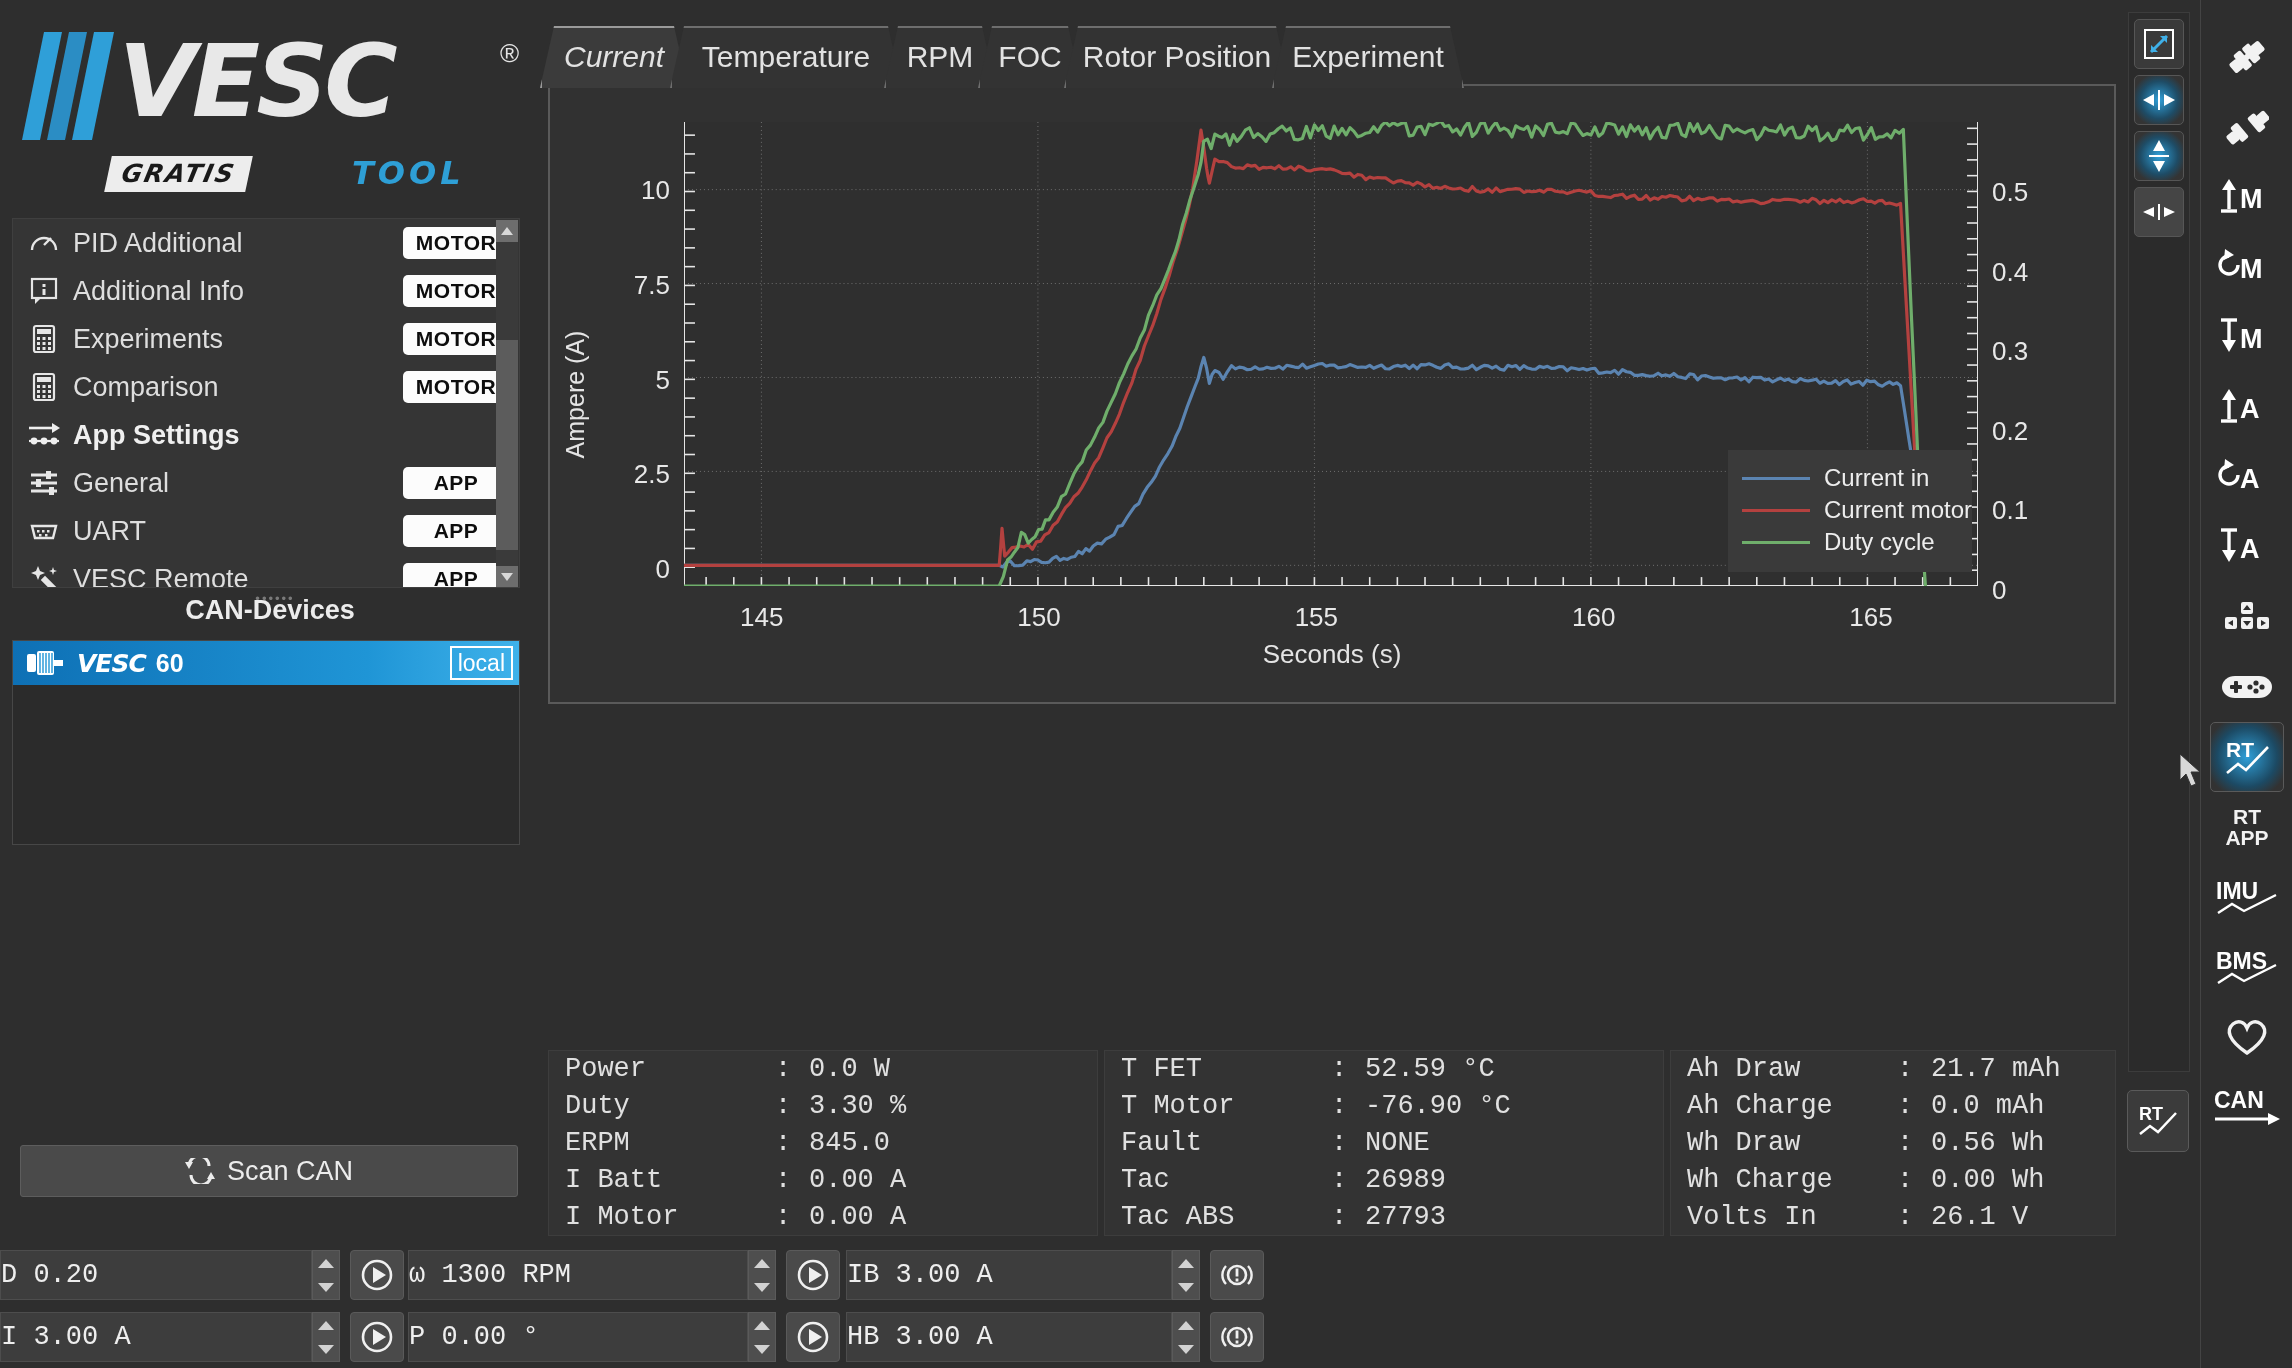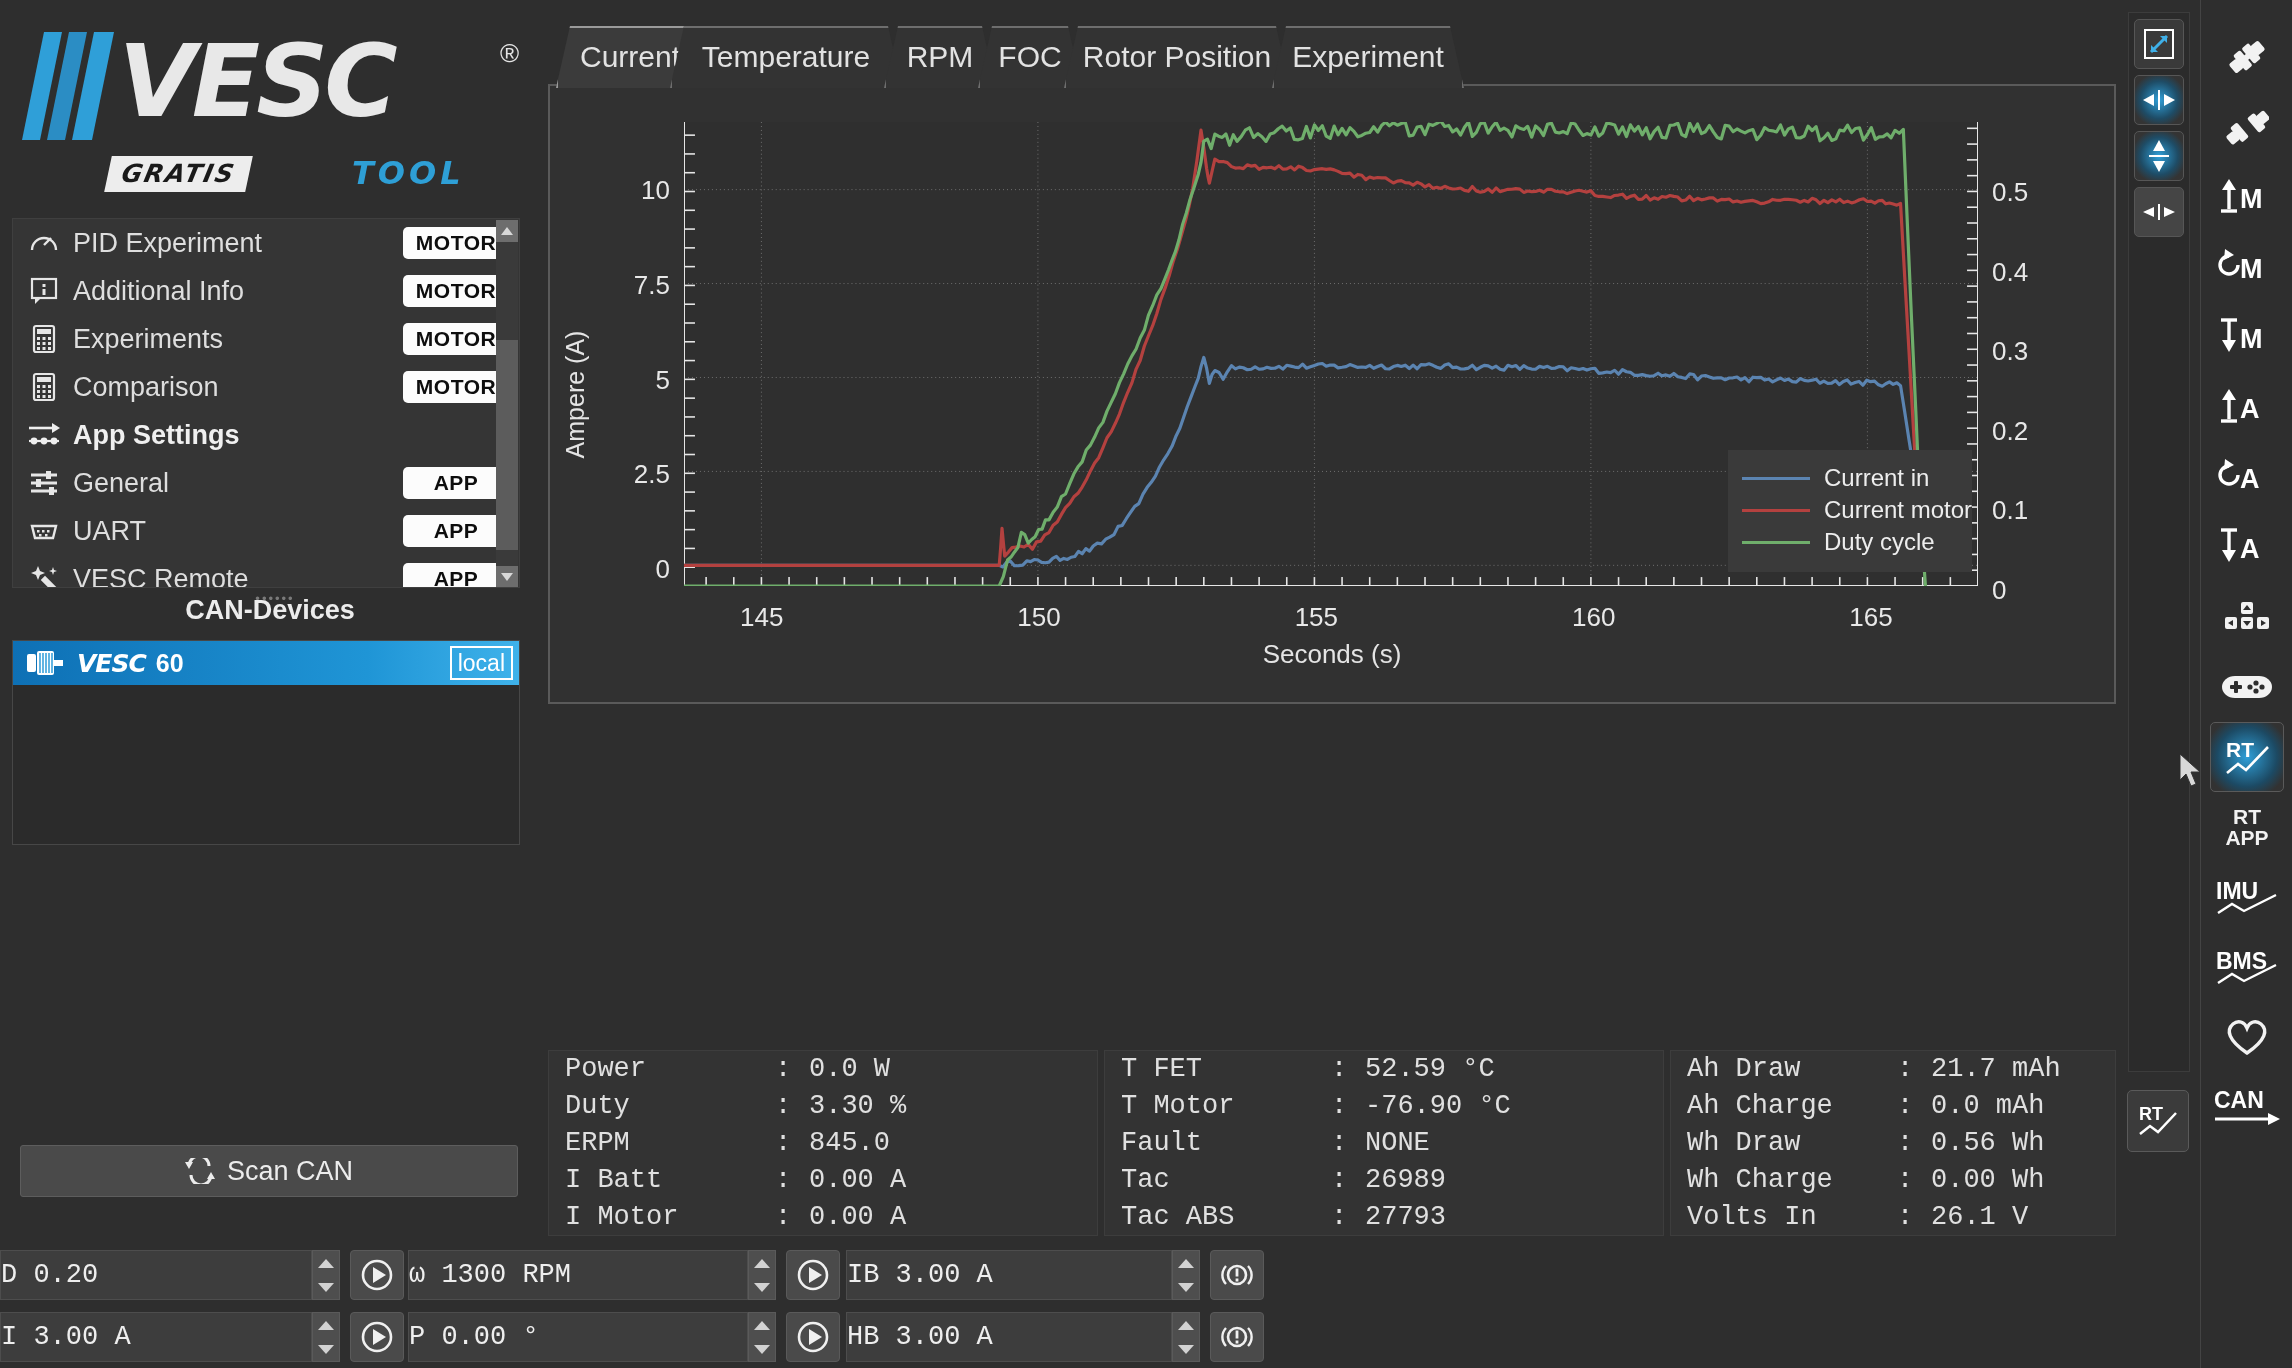--- a/index.html
+++ b/index.html
@@ -278,21 +278,21 @@
 
     <div id="nav-list">
       <div id="nav-rows">
           <div class="nav-row">
             <span class="nav-icon">
               <svg width="30" height="30" viewBox="0 0 30 30">
                 <path d="M3 22 A12 12 0 1 1 27 22" fill="none" stroke="#e6e6e6" stroke-width="2.4"></path>
                 <line x1="15" y1="17" x2="22" y2="10" stroke="#e6e6e6" stroke-width="2.4"></line>
               </svg>
             </span>
-            <span class="nav-label">PID Experiment</span>
+            <span class="nav-label">PID Additional</span>
             <span class="nav-badge">MOTOR</span>
           </div>
           <div class="nav-row">
             <span class="nav-icon">
               <svg width="30" height="30" viewBox="0 0 30 30">
                 <rect x="3" y="3" width="24" height="19" fill="none" stroke="#e6e6e6" stroke-width="2.2"></rect>
                 <polygon points="6,22 6,28 12,22" fill="#e6e6e6"></polygon>
                 <rect x="13.5" y="8" width="3" height="3" fill="#e6e6e6"></rect>
                 <rect x="13.5" y="13" width="3" height="6" fill="#e6e6e6"></rect>
               </svg>
@@ -437,21 +437,21 @@
         <path d="M4 8 A10 10 0 0 1 24 8" stroke="#ececec" stroke-width="3" fill="none"></path>
         <polygon points="0,4 8,4 4,11" fill="#ececec"></polygon>
         <path d="M26 17 A10 10 0 0 1 6 17" stroke="#ececec" stroke-width="3" fill="none"></path>
         <polygon points="22,21 30,21 26,14" fill="#ececec"></polygon>
       </svg>
       <span>Scan CAN</span>
     </div>
   </div>
 
   <div id="tabbar">
-      <div class="tab active" style="left: 16px; width: 148px;">
+      <div class="tab active" style="left: 0px; width: 148px; font-style: italic;">
         <span class="shape"></span>
         <span>Current</span>
       </div>
       <div class="tab" style="left: 130px; width: 232px;">
         <span class="shape"></span>
         <span>Temperature</span>
       </div>
       <div class="tab" style="left: 344px; width: 112px;">
         <span class="shape"></span>
         <span>RPM</span>

